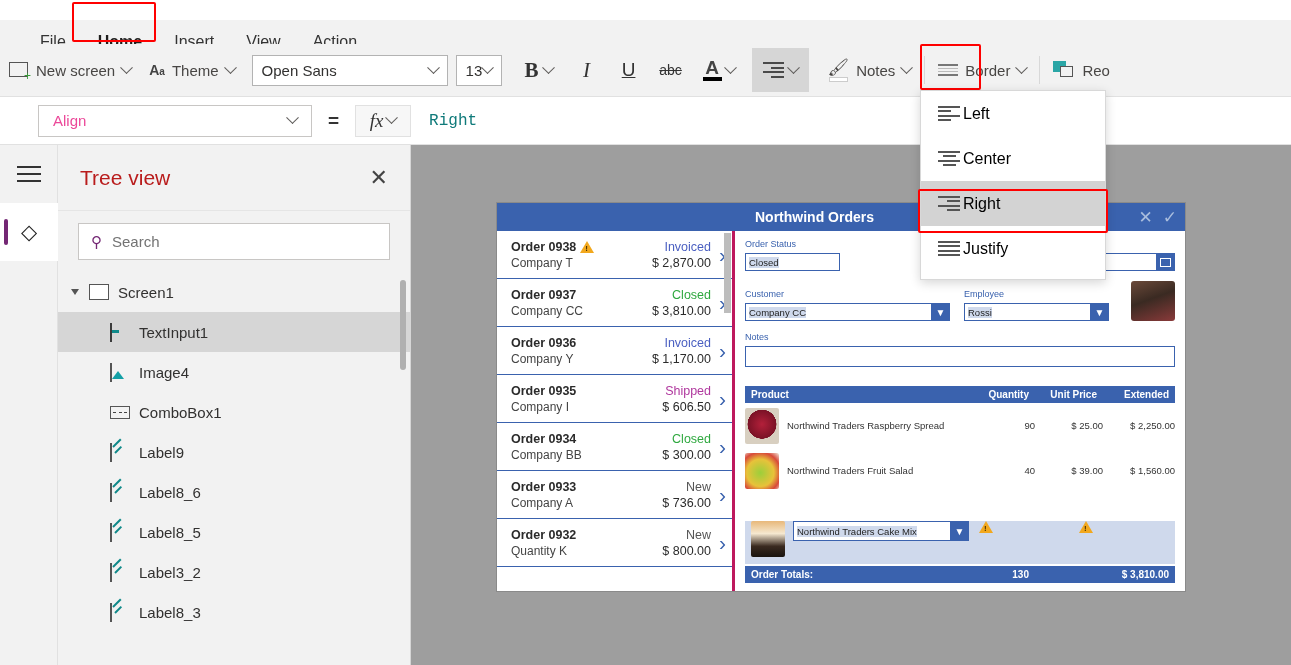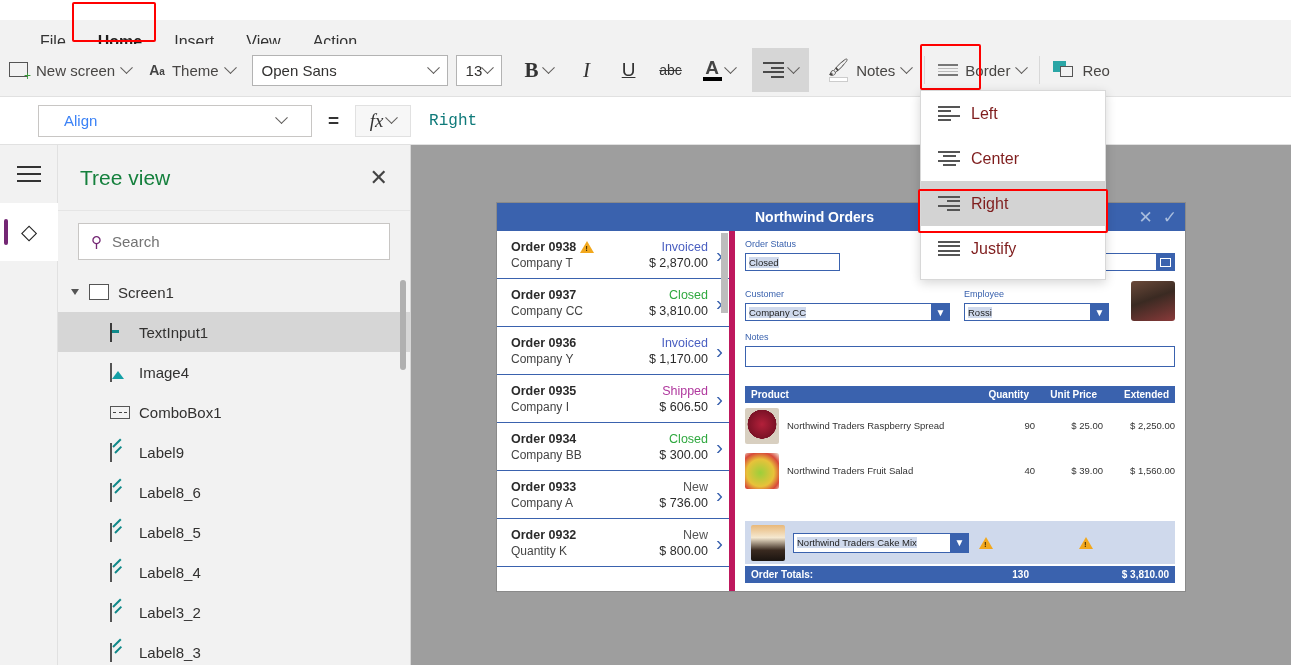--- a/index.html
+++ b/index.html
@@ -76,21 +76,21 @@
 
   
   .fxbar {
     position: absolute; top: 97px; left: 0; width: 1291px; height: 48px;
     background: #fff; border-bottom: 1px solid #e1e1e1;
     display: flex; align-items: center; padding-left: 38px; gap: 10px;
   }
   #prop-combo {
     width: 274px; height: 32px; border: 1px solid #c8c6c4; background: #fff;
     display: flex; align-items: center; justify-content: space-between;
-    padding: 0 25px; font-size: 15px; color: #3b82f6; cursor: pointer;
+    padding: 0 14px; font-size: 15px; color: #ec4899; cursor: pointer;
   }
   .eqsign { font-size: 19px; color: #333; font-weight: bold; padding: 0 6px; }
   #fx-btn {
     width: 56px; height: 32px; border: 1px solid #e1e1e1; background: #f7f7f7;
     display: flex; align-items: center; justify-content: center; gap: 4px; cursor: pointer;
   }
   .fx-glyph { font-family: "Liberation Serif", serif; font-style: italic;
               font-size: 19px; color: #333; }
   #formula-input {
     flex: 1; height: 32px; border: none; outline: none;
@@ -115,21 +115,21 @@
 
   
   .treepanel {
     position: absolute; top: 145px; left: 58px; width: 353px; height: 520px;
     background: #f2f2f2; border-right: 1px solid #d6d6d6;
   }
   .tree-head {
     height: 66px; display: flex; align-items: center; justify-content: space-between;
     padding: 0 22px 0 22px; border-bottom: 1px solid #e5e5e5;
   }
-  .tree-title { font-size: 21px; color: #15803d; }
+  .tree-title { font-size: 21px; color: #b91c1c; }
   .close-x { font-size: 22px; color: #444; cursor: pointer; line-height: 1; font-weight: 300;}
   .search-wrap { padding: 12px 20px 12px 20px; }
   .search-box {
     height: 37px; background: #fff; border: 1px solid #c8c6c4;
     display: flex; align-items: center; gap: 10px; padding: 0 12px;
   }
   .search-box input {
     border: none; outline: none; flex: 1; font-size: 15px;
     color: #323130; font-family: "Liberation Sans", sans-serif;
   }
@@ -174,21 +174,21 @@
     background: #fff; box-shadow: 0 0 0 1px #8a8a8a;
   }
   .app-header {
     height: 28px; background: #3a62ae; display: flex; align-items: center;
     justify-content: space-between; padding: 0 8px;
   }
   .app-title { color:#fff; font-weight: bold; font-size: 14px; margin-left: 250px;}
   .hdr-icons { display:flex; gap: 10px; font-size: 17px; color: #a9bddd; }
 
   .app-body { display: flex; height: 360px; }
-  .gallery { width: 238px; border-right: 6px solid #be185d; position: relative; background:#fff;}
+  .gallery { width: 238px; border-right: 3px solid #be185d; position: relative; background:#fff;}
   .g-row {
     height: 48px; border-bottom: 1.5px solid #3a62ae; display: flex;
     align-items: center; padding: 0 6px 0 14px; cursor: pointer; position: relative;
   }
   .g-left { flex: 1; }
   .g-ordr { font-size: 12.5px; font-weight: bold; color: #2b2b2b; display:flex;align-items:center;gap:4px;}
   .g-comp { font-size: 12px; color: #444; margin-top: 2px; }
   .g-right { text-align: right; margin-right: 8px;}
   .g-status { font-size: 12.5px; }
   .g-amt { font-size: 12.5px; color: #2b2b2b; margin-top: 2px; }
@@ -228,40 +228,40 @@
   .c-qty { width: 62px; text-align: right; }
   .c-price { width: 68px; text-align: right; }
   .c-ext { width: 72px; text-align: right; }
   .thumb { width: 34px; height: 36px; border-radius: 2px; }
   .th1 { background: radial-gradient(circle at 50% 45%, #b3203a 0%, #7a1226 55%, #d8cfc0 56%); }
   .th2 { background: radial-gradient(circle at 45% 55%, #9ccf3a 0%, #e8c23a 50%, #d84a3a 75%, #f0ece0 100%); }
   .th3 { background: linear-gradient(180deg,#e8b87a 0%,#f5e8d0 35%,#3a2a20 70%,#1a1410 100%); }
 
   .sel-row {
     position: absolute; left: 10px; right: 10px; bottom: 27px; height: 43px;
-    background: #cfd9ec; display: flex; align-items: center; gap: 8px; padding: 0 6px;
+    background: #cfd9ec; display: flex; align-items: flex-start; gap: 8px; padding: 0 6px;
   }
   .totals {
     position: absolute; left: 10px; right: 10px; bottom: 8px; height: 17px;
     background: #3a62ae; color: #fff; font-size: 10px; font-weight: bold;
     display: flex; align-items: center; padding: 0 6px;
   }
   .t-lbl { flex:1; text-align:left; padding-right: 30px;}
   .t-qty { width: 62px; text-align: right;}
   .t-amt { width: 140px; text-align: right;}
 
   
   .dropdown {
     position: absolute; left: 920px; top: 90px; width: 186px; height: 190px;
     background: #fff; border: 1px solid #d8d8d8;
     box-shadow: 0 3px 10px rgba(0,0,0,.16); z-index: 40;
   }
   .dd-item {
-    height: 45px; display: flex; align-items: center; gap: 11px;
-    padding-left: 17px; font-size: 16px; color: #7f1d1d; cursor: pointer;
+    height: 45px; display: flex; align-items: center; gap: 3px;
+    padding-left: 17px; font-size: 16px; color: #000000; cursor: pointer;
   }
   .dd-item.selected { background: #d3d3d3; }
   .dd-lines { display:flex; flex-direction:column; gap:2.5px; width: 22px;}
   .dd-lines i { display:block; height:2px; background:#555; }
   #redbox-right { left: 918px; top: 189px; width: 190px; height: 44px; z-index: 45; }
 </style>
 </head>
 <body>
 
 <div id="app">
@@ -440,24 +440,20 @@
       <div class="tree-row child">
         <span class="ic"><span class="ic-label"></span></span>
         <span>Label8_6</span>
       </div>
       <div class="tree-row child">
         <span class="ic"><span class="ic-label"></span></span>
         <span>Label8_5</span>
       </div>
       <div class="tree-row child">
         <span class="ic"><span class="ic-label"></span></span>
-        <span>Label8_4</span>
-      </div>
-      <div class="tree-row child">
-        <span class="ic"><span class="ic-label"></span></span>
         <span>Label3_2</span>
       </div>
       <div class="tree-row child">
         <span class="ic"><span class="ic-label"></span></span>
         <span>Label8_3</span>
       </div>
       <div class="tree-scroll"></div>
     </div>
   </div>
 

